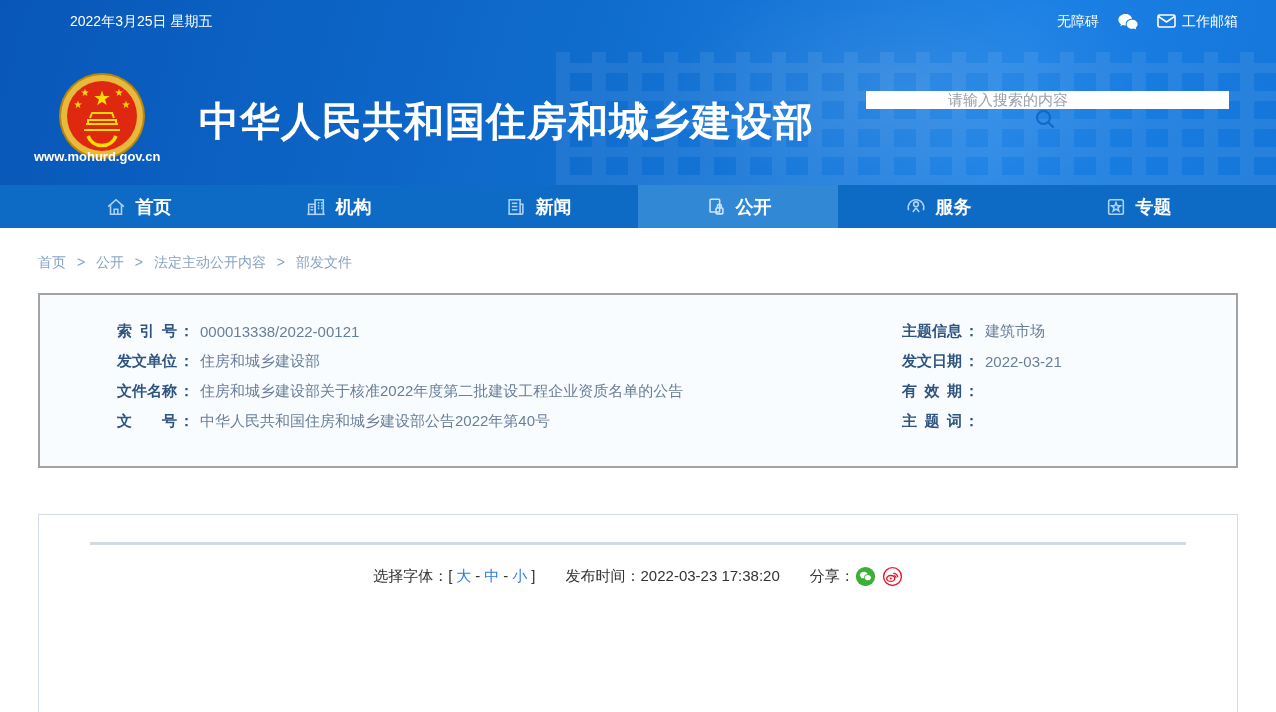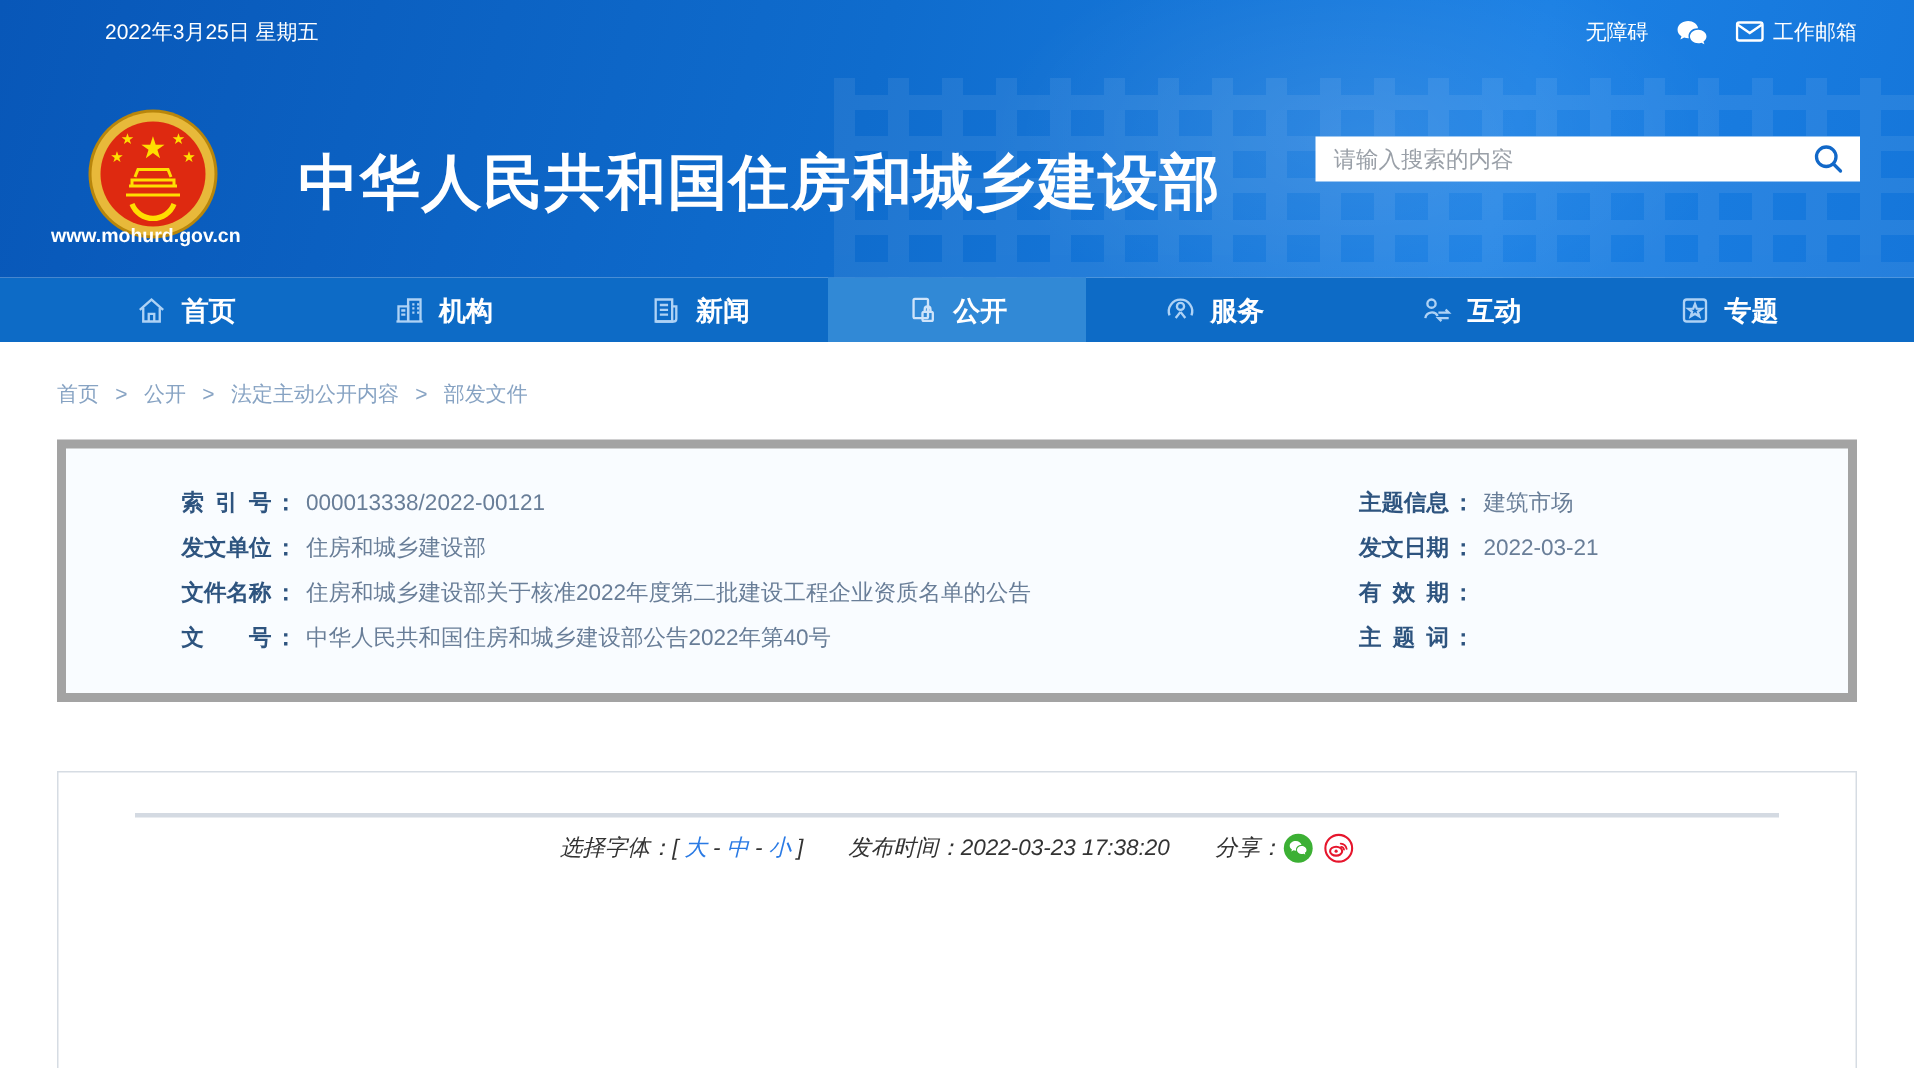--- a/index.html
+++ b/index.html
@@ -15,54 +15,54 @@
   .deco-glow { position:absolute; right:120px; top:-40px; width:500px; height:260px; pointer-events:none;
           background:radial-gradient(ellipse at center, rgba(255,255,255,.10), transparent 70%); }
   .topbar { position:absolute; left:38px; right:38px; top:0; height:44px; display:flex; align-items:center; justify-content:space-between;margin-left:32px; }
   .topbar .date { color:#fff; font-size:14px; }
   .topbar-right { display:flex; align-items:flex-end; gap:18px; }
   .topbar-right a, .topbar-right .tb-item { color:#fff; font-size:14px; text-decoration:none; display:flex; align-items:center; gap:6px; cursor:pointer; }
   .emblem { position:absolute; left:58px; top:72px; width:88px; height:88px; cursor:pointer; }
   .site-url { position:absolute; left:34px; top:149px; width:136px; text-align:left; color:#fff; font-weight:bold; font-size:13px; }
   .site-title { position:absolute; left:152px; top:94px; color:#fff; font-weight:bold; font-size:40px; letter-spacing:1px; white-space:nowrap;margin-left:47px; }
   .site-subtitle { position:absolute; left:153px; top:132px; color:#eaf3ff; font-size:14.5px; white-space:nowrap; }
-  .searchbox { position:absolute; right:36px; top:91px; width:363px; height:30px; background:#fff; display:flex; align-items:center; }
+  .searchbox { position:absolute; right:47px; top:91px; width:363px; height:18px; background:#fff; display:flex; align-items:center;flex-direction:column; }
   .searchbox input { flex:1; border:none; outline:none; font-size:15px; padding:0 12px; color:#333; background:transparent; font-family:"Liberation Sans", sans-serif; }
   .searchbox input::placeholder { color:#9aa0a8; }
   .search-btn { border:none; background:transparent; padding:0 10px 0 4px; cursor:pointer; display:flex; align-items:center; }
 
   
   .nav { width:1276px; height:43px; background:#0d6bc6; }
   .nav-inner { width:1200px; margin:0 38px; height:43px; display:flex; }
   .nav-item { flex:1; display:flex; align-items:center; justify-content:center; gap:9px; cursor:pointer;
               color:#fff; font-size:18px; font-weight:bold; }
   .nav-item.active { background:#3189d6; }
   .nav-item svg { display:block; }
 
   
   .breadcrumb { margin:24px 0 0 38px; font-size:14px; color:#87a3c3; height:20px; line-height:20px; }
   .breadcrumb a { color:#87a3c3; text-decoration:none; cursor:pointer; }
   .breadcrumb .sep { margin:0 7px; }
 
   
   .doc-info { position:relative; width:1200px; height:175px; margin:21px 0 0 38px;
-              background:#f9fcff; border:6px solid #a3a3a3; }
+              background:#f9fcff; border:2px solid #a3a3a3; }
   .doc-col { position:absolute; top:21px; }
   .doc-col.left { left:77px; }
   .doc-col.right { left:862px; }
   .doc-row { height:30px; display:flex; align-items:center; font-size:15px; white-space:nowrap; }
   .doc-row .lbl { display:inline-block; width:60px; text-align:justify; text-align-last:justify; font-weight:bold; color:#2e547f; }
   .doc-row .colon { font-weight:bold; color:#2e547f; margin:0 6px 0 2px; }
   .doc-row .val { color:#697e98; }
 
   
   .article { position:relative; width:1200px; height:240px; margin:46px 0 0 38px; background:#fff; border:1px solid #d6dce3; }
   .article h1 { margin-top:40px; text-align:center; font-size:27px; line-height:37px; color:#1a1a1a; font-weight:bold; }
   .divider { margin:27px auto 0; width:1096px; height:3px; background:#d4dae2; }
-  .meta { margin-top:10px; display:flex; align-items:center; justify-content:center; gap:30px; font-size:15px; color:#333;font-style:italic; }
+  .meta { margin-top:21px; display:flex; align-items:center; justify-content:center; gap:30px; font-size:15px; color:#333; }
   .meta a { color:#2a7ae4; text-decoration:none; cursor:pointer; margin:0 4px; }
   .meta .share-icons { display:flex; align-items:center; gap:6px; }
   .meta .share-wrap { display:flex; align-items:center; }
   .share-icons svg { cursor:pointer; display:block; }
 </style>
 </head>
 <body>
 
 <div class="page">
 
@@ -166,31 +166,20 @@
       </div>
       <div class="nav-item">
         <span>
             <svg width="22" height="22" viewBox="0 0 24 24" fill="none" stroke="#aed2f5" stroke-width="1.7">
               <path d="M4 15.5 a8.5 8.5 0 1 1 16 0"></path>
               <circle cx="12" cy="9" r="2.6"></circle>
               <path d="M12 13 l3.5 4.5 M12 13 l-3.5 4.5"></path>
             </svg>
           </span>
         <span>服务</span>
-      </div>
-      <div class="nav-item">
-        <span>
-            <svg width="22" height="22" viewBox="0 0 24 24" fill="none" stroke="#aed2f5" stroke-width="1.7">
-              <circle cx="8" cy="7" r="3"></circle>
-              <path d="M3.5 17.5 a4.8 4.8 0 0 1 9 -1.5"></path>
-              <path d="M13 13.5 h7.5 l-2.2 -2.2"></path>
-              <path d="M20.5 17.5 h-7.5 l2.2 2.2"></path>
-            </svg>
-          </span>
-        <span>互动</span>
       </div>
       <div class="nav-item">
         <span>
             <svg width="22" height="22" viewBox="0 0 24 24" fill="none" stroke="#aed2f5" stroke-width="1.7">
               <rect x="4" y="4" width="16" height="16" rx="2"></rect>
               <path d="M12 7.2 L13.3 10.6 L16.8 10.7 L14.1 12.9 L15.1 16.3 L12 14.3 L8.9 16.3 L9.9 12.9 L7.2 10.7 L10.7 10.6 Z"></path>
             </svg>
           </span>
         <span>专题</span>
       </div>

